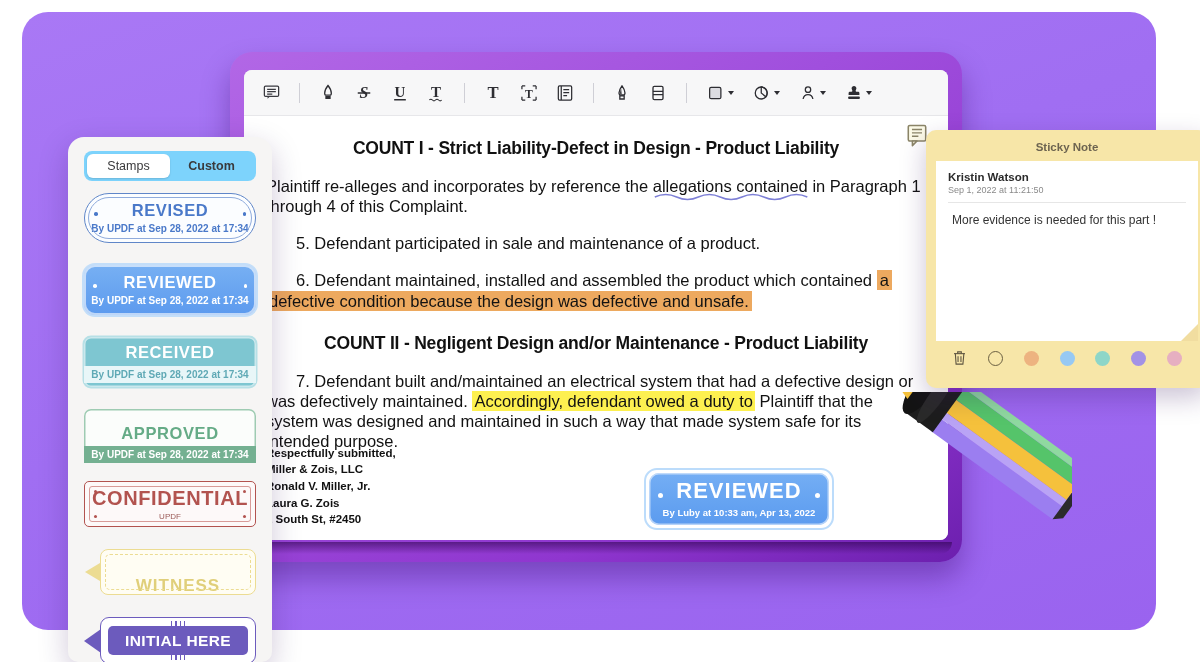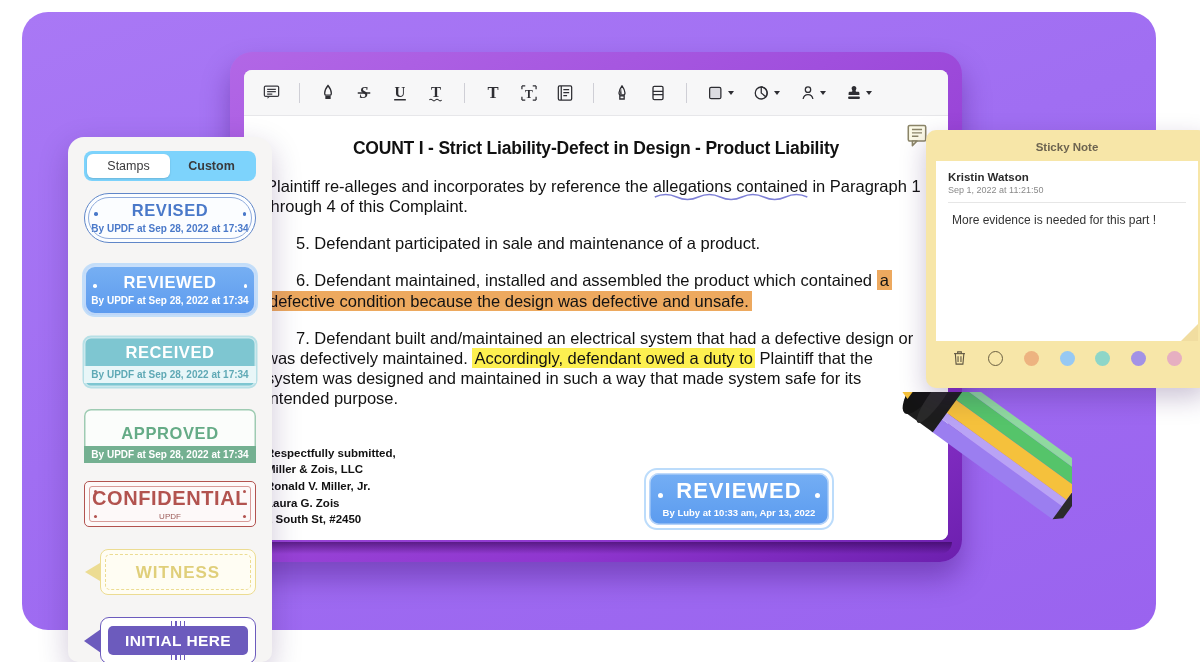--- a/index.html
+++ b/index.html
@@ -139,21 +139,21 @@
   .st-confidential { border-radius:5px; background:#fdf9f9; color:#b2534f; border:1.5px solid #b2534f; height:46px;}
   .st-confidential:before{content:"";position:absolute;left:4px;top:4px;right:4px;bottom:4px;border:1px solid #d89b98;border-radius:3px;}
   .st-confidential .s-title{font-size:20px;}
   .st-confidential .s-sub{font-size:8px;font-weight:400;color:#9b5b58;}
   .st-confidential .s-dot{background:#b2534f;width:3px;height:3px;}
   .st-confidential .s-dot.tl{top:8px;left:9px;margin-top:0;}
   .st-confidential .s-dot.tr{top:8px;right:9px;margin-top:0;}
   .st-confidential .s-dot.bl{top:auto;bottom:8px;left:9px;margin-top:0;}
   .st-confidential .s-dot.br{top:auto;bottom:8px;right:9px;margin-top:0;}
   
-  .st-witness { border-radius:8px; background:#fffdf3; color:#e0cf7a; border:1.5px solid #ecdc92; height:46px; margin-left:16px;}
+  .st-witness { border-radius:8px; background:#fffdf3; color:#e0cf7a; border:1.5px solid #ecdc92; height:46px; margin-left:16px;justify-content:flex-end;}
   .st-witness:before{content:"";position:absolute;left:4px;top:4px;right:4px;bottom:4px;border:1px dashed #ecdc92;border-radius:5px;}
   .st-witness .s-title{font-size:17px;letter-spacing:1px;}
   .st-witness .arrow{position:absolute;left:-16px;top:50%;margin-top:-9px;width:0;height:0;border-top:9px solid transparent;border-bottom:9px solid transparent;border-right:15px solid #ecdc92;}
   
   .st-flag { border-radius:9px; background:#ffffff; border:1.5px solid #6c5bbd; height:47px; margin-left:16px; }
   .st-flag .arrow{position:absolute;left:-17px;top:50%;margin-top:-12px;width:0;height:0;border-top:12px solid transparent;border-bottom:12px solid transparent;border-right:17px solid #6c5bbd;}
   .st-flag .bar{width:calc(100% - 14px);height:29px;border-radius:5px;background:#6c5bbd;color:#fff;display:flex;align-items:center;justify-content:center;font-size:15.5px;font-weight:700;letter-spacing:.4px;}
   .st-flag .ticks{position:absolute;left:50%;margin-left:-7px;width:14px;height:7px;background:
       repeating-linear-gradient(90deg,#6c5bbd 0 1.5px,transparent 1.5px 4.5px);}
   .st-flag .ticks.t{top:3px;} .st-flag .ticks.b{bottom:3px;}
@@ -336,20 +336,21 @@
                 <path d="M2 5 q12 -5 24 0 t24 0 t24 0 t24 0 t24 0 t24 0 t24 0" fill="none" stroke="#7d7fd6" stroke-width="1.6"></path>
               </svg></span><span> Paragraph 1 through 4 of this Complaint.</span>
         </div>
 
         <div class="doc-p indent">5.  Defendant participated in sale and maintenance of a product.</div>
 
         <div class="doc-p indent">
           <span>6.  Defendant maintained, installed and assembled the product which contained </span><span class="hl-orange">a defective condition because the design was defective and unsafe.</span>
         </div>
 
+        <div class="doc-h doc-h2">COUNT II - Negligent Design and/or Maintenance - Product Liability</div>
 
         <div class="doc-p indent">
           <span>7.  Defendant built and/maintained an electrical system that had a defective design or was defectively maintained.</span> <span class="hl-yellow">Accordingly, defendant owed a duty to</span><span> Plaintiff that the system was designed and maintained in such a way that made system safe for its intended purpose.</span>
         </div>
 
         <div class="footer-block">
           <div>Respectfully submitted,</div>
           <div>Miller &amp; Zois, LLC</div>
           <div>Ronald V. Miller, Jr.</div>
           <div>Laura G. Zois</div>

